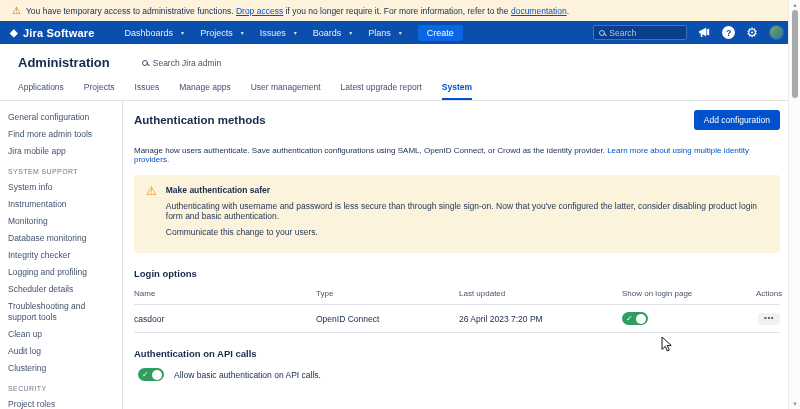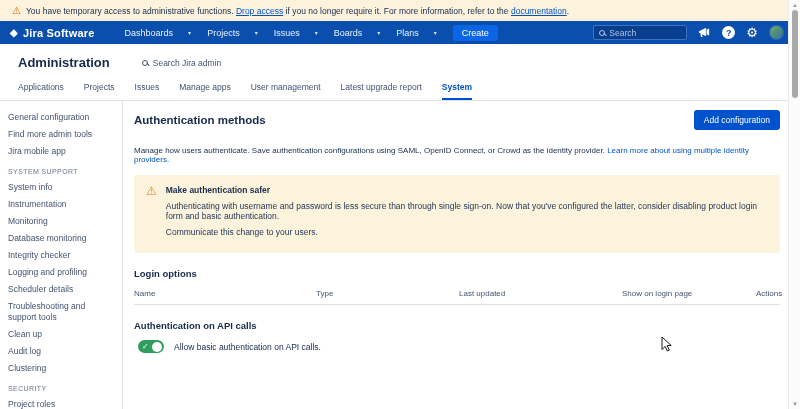--- a/index.html
+++ b/index.html
@@ -10,21 +10,21 @@
   
   .banner { height:21px; background:#FDF3DC; display:flex; align-items:center; gap:5px; padding:0 12px; font-size:8.5px; color:#172B4D; }
   .banner .warn-glyph { color:#D97008; font-size:10px; line-height:1; }
   .banner a { color:#0052CC; text-decoration:underline; }
 
   
   .navbar { height:23px; background:#0B4FAE; display:flex; align-items:center; padding:0 16px 0 10px; color:#fff; }
   .logo { display:flex; align-items:center; gap:5px; font-size:11px; font-weight:bold; letter-spacing:.2px; }
   .logo .diamond { font-size:10px; line-height:1; }
   .nav-menus { display:flex; gap:16px; margin-left:30px; font-size:9px; color:#E8F0FC; }
-  .menu-item { display:flex; align-items:center; gap:15px; cursor:pointer; }
+  .menu-item { display:flex; align-items:center; gap:8px; cursor:pointer; }
   .menu-item .chev { font-size:6px; opacity:.9; }
   .create-btn { background:#0C66E4; color:#fff; border:none; font-size:9px; padding:3px 9px; border-radius:3px; margin-left:16px; font-family:inherit; }
   .nav-right { margin-left:auto; display:flex; align-items:center; gap:11px; }
   .nav-search { width:94px; height:15px; background:#093E8C; border:1px solid #3B72C2; border-radius:2px; display:flex; align-items:center; gap:4px; padding:0 5px; font-size:8.5px; color:#AFC6E8; }
   .mag { width:6px; height:6px; border:1.2px solid currentColor; border-radius:50%; position:relative; display:inline-block; flex-shrink:0; }
   .mag::after { content:''; position:absolute; width:4px; height:1.2px; background:currentColor; transform:rotate(45deg); right:-3px; bottom:-1px; }
   .nav-icon { display:inline-flex; align-items:center; justify-content:center; cursor:pointer; }
   .gear-glyph { font-size:13px; color:#fff; line-height:1; }
   .help-circle { width:13px; height:13px; background:#fff; color:#0B4FAE; border-radius:50%; font-size:9px; font-weight:bold; display:flex; align-items:center; justify-content:center; }
   .avatar { width:15px; height:15px; border-radius:50%; background:linear-gradient(135deg,#7fb069 0%,#4d9078 45%,#3a6ea5 100%); border:1px solid #2d66b0; }
@@ -219,20 +219,34 @@
       <thead>
         <tr>
           <th>Name</th>
           <th>Type</th>
           <th>Last updated</th>
           <th>Show on login page</th>
           <th class="col-actions">Actions</th>
         </tr>
       </thead>
       <tbody>
+        <tr>
+          <td>casdoor</td>
+          <td>OpenID Connect</td>
+          <td>26 April 2023 7:20 PM</td>
+          <td>
+            <span class="toggle">
+              <span class="check">✓</span>
+              <span class="knob"></span>
+            </span>
+          </td>
+          <td class="col-actions">
+            <button class="dots-btn">•••</button>
+          </td>
+        </tr>
       </tbody>
     </table>
 
     <div class="section-title">Authentication on API calls</div>
     <div class="api-row">
       <span class="toggle">
         <span class="check">✓</span>
         <span class="knob"></span>
       </span>
       <div>

